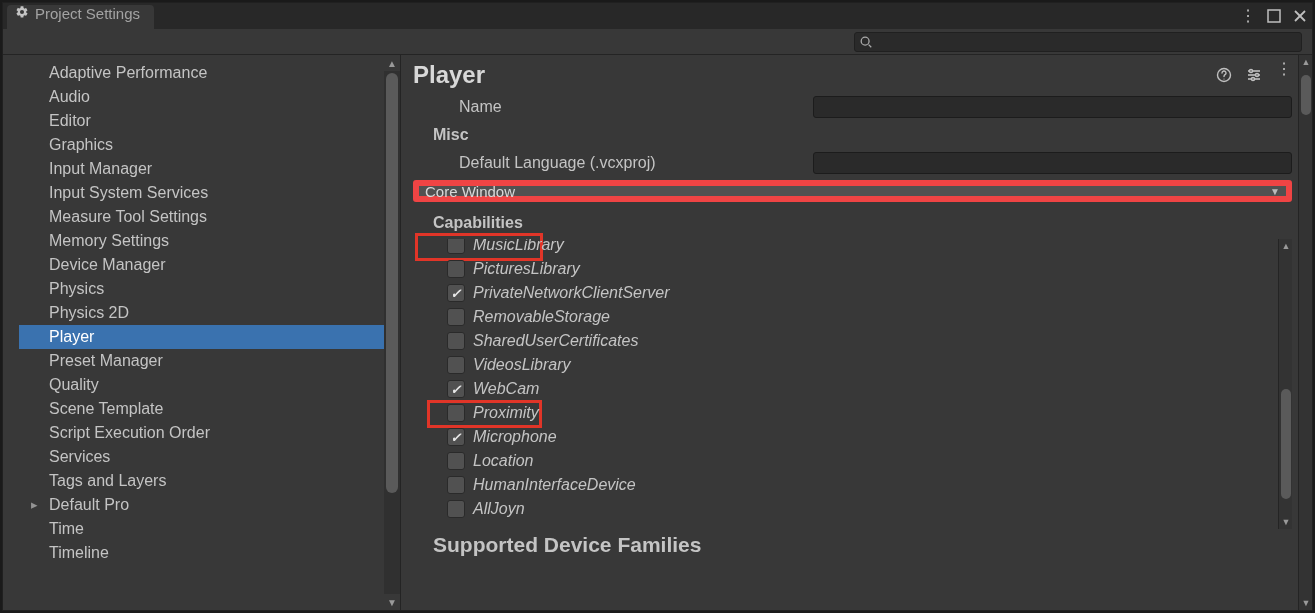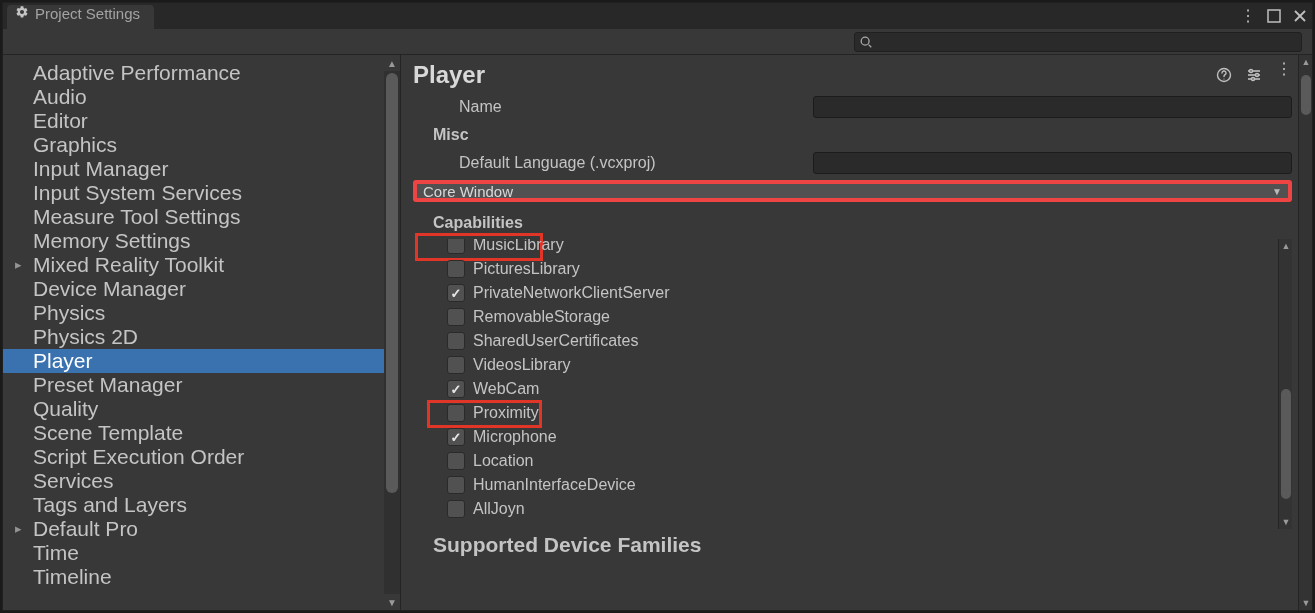--- a/index.html
+++ b/index.html
@@ -37,21 +37,21 @@
     position: absolute; left: 5px; top: 3px; width: 14px; height: 14px; color: #aaa;
   }
   .body {
     flex: 1; display: flex; min-height: 0; background: #383838;
   }
   
   .sidebar-wrap {
     width: 398px; display: flex; min-height: 0; border-right: 1px solid #242424;
   }
   .sidebar {
-    flex: 1; padding-top: 6px; overflow: hidden; color: #c4c4c4; font-size: 21px;
+    flex: 1; padding-top: 6px; overflow: hidden; color: #c4c4c4; font-size: 16px; padding-left: 16px;
   }
   .sidebar-item {
     height: 24px; line-height: 24px; padding-left: 30px; white-space: nowrap;
     position: relative;
   }
   .sidebar-item.expand::before {
     content: "▸"; position: absolute; left: 12px; top: 0; color: #949494; font-size: 13px;
   }
   .sidebar-item.selected { background: #3a72af; color: #fff; }
   .sidebar-scroll {
@@ -86,27 +86,27 @@
   }
   .row .label { flex: 0 0 400px; font-size: 16px; }
   .row .field { flex: 1; }
   .indent1 .label { padding-left: 46px; }
   .section-label { font-weight: 700; padding-left: 20px; font-size: 16px; }
   .textfield {
     width: 100%; height: 22px; background: #2a2a2a; border: 1px solid #1c1c1c;
     border-radius: 3px; color: #c4c4c4; font-size: 14px; padding: 0 6px;
   }
   .dropdown {
-    width: 100%; height: 22px; background: #515151; border: 4px solid #ef4444;
+    width: 100%; height: 22px; background: #515151; border: 6px solid #ef4444;
     border-radius: 3px; color: #d8d8d8; font-size: 15px; padding: 0 6px;
     display: flex; align-items: center; justify-content: space-between;
   }
   .dropdown .caret { font-size: 10px; color: #bbb; }
   .cap-panel {
-    margin-top: 2px; margin-left: 20px; display: flex; height: 290px;
+    margin-top: 2px; margin-left: 20px; display: flex; height: 290px; font-style: italic;
   }
   .cap-list {
     flex: 1; padding: 4px 4px 4px 14px; overflow: hidden;
     position: relative;
   }
   .cap-list .clip {
     position: absolute; left:14px; right:4px; top:0; bottom:0; overflow:hidden;
   }
   .cap-row {
     display: flex; align-items: center; gap: 8px; height: 24px; font-size: 16px;
@@ -193,21 +193,20 @@
     <div class="sidebar-wrap">
       <div class="sidebar">
         <div class="sidebar-item"><span>Adaptive Performance</span></div>
         <div class="sidebar-item"><span>Audio</span></div>
         <div class="sidebar-item"><span>Editor</span></div>
         <div class="sidebar-item"><span>Graphics</span></div>
         <div class="sidebar-item"><span>Input Manager</span></div>
         <div class="sidebar-item"><span>Input System Services</span></div>
         <div class="sidebar-item"><span>Measure Tool Settings</span></div>
         <div class="sidebar-item"><span>Memory Settings</span></div>
-        <div class="sidebar-item expand"><span>Mixed Reality Toolkit</span></div>
         <div class="sidebar-item"><span>Device Manager</span></div>
         <div class="sidebar-item"><span>Physics</span></div>
         <div class="sidebar-item"><span>Physics 2D</span></div>
         <div class="sidebar-item selected"><span>Player</span></div>
         <div class="sidebar-item"><span>Preset Manager</span></div>
         <div class="sidebar-item"><span>Quality</span></div>
         <div class="sidebar-item"><span>Scene Template</span></div>
         <div class="sidebar-item"><span>Script Execution Order</span></div>
         <div class="sidebar-item"><span>Services</span></div>
         <div class="sidebar-item"><span>Tags and Layers</span></div>

